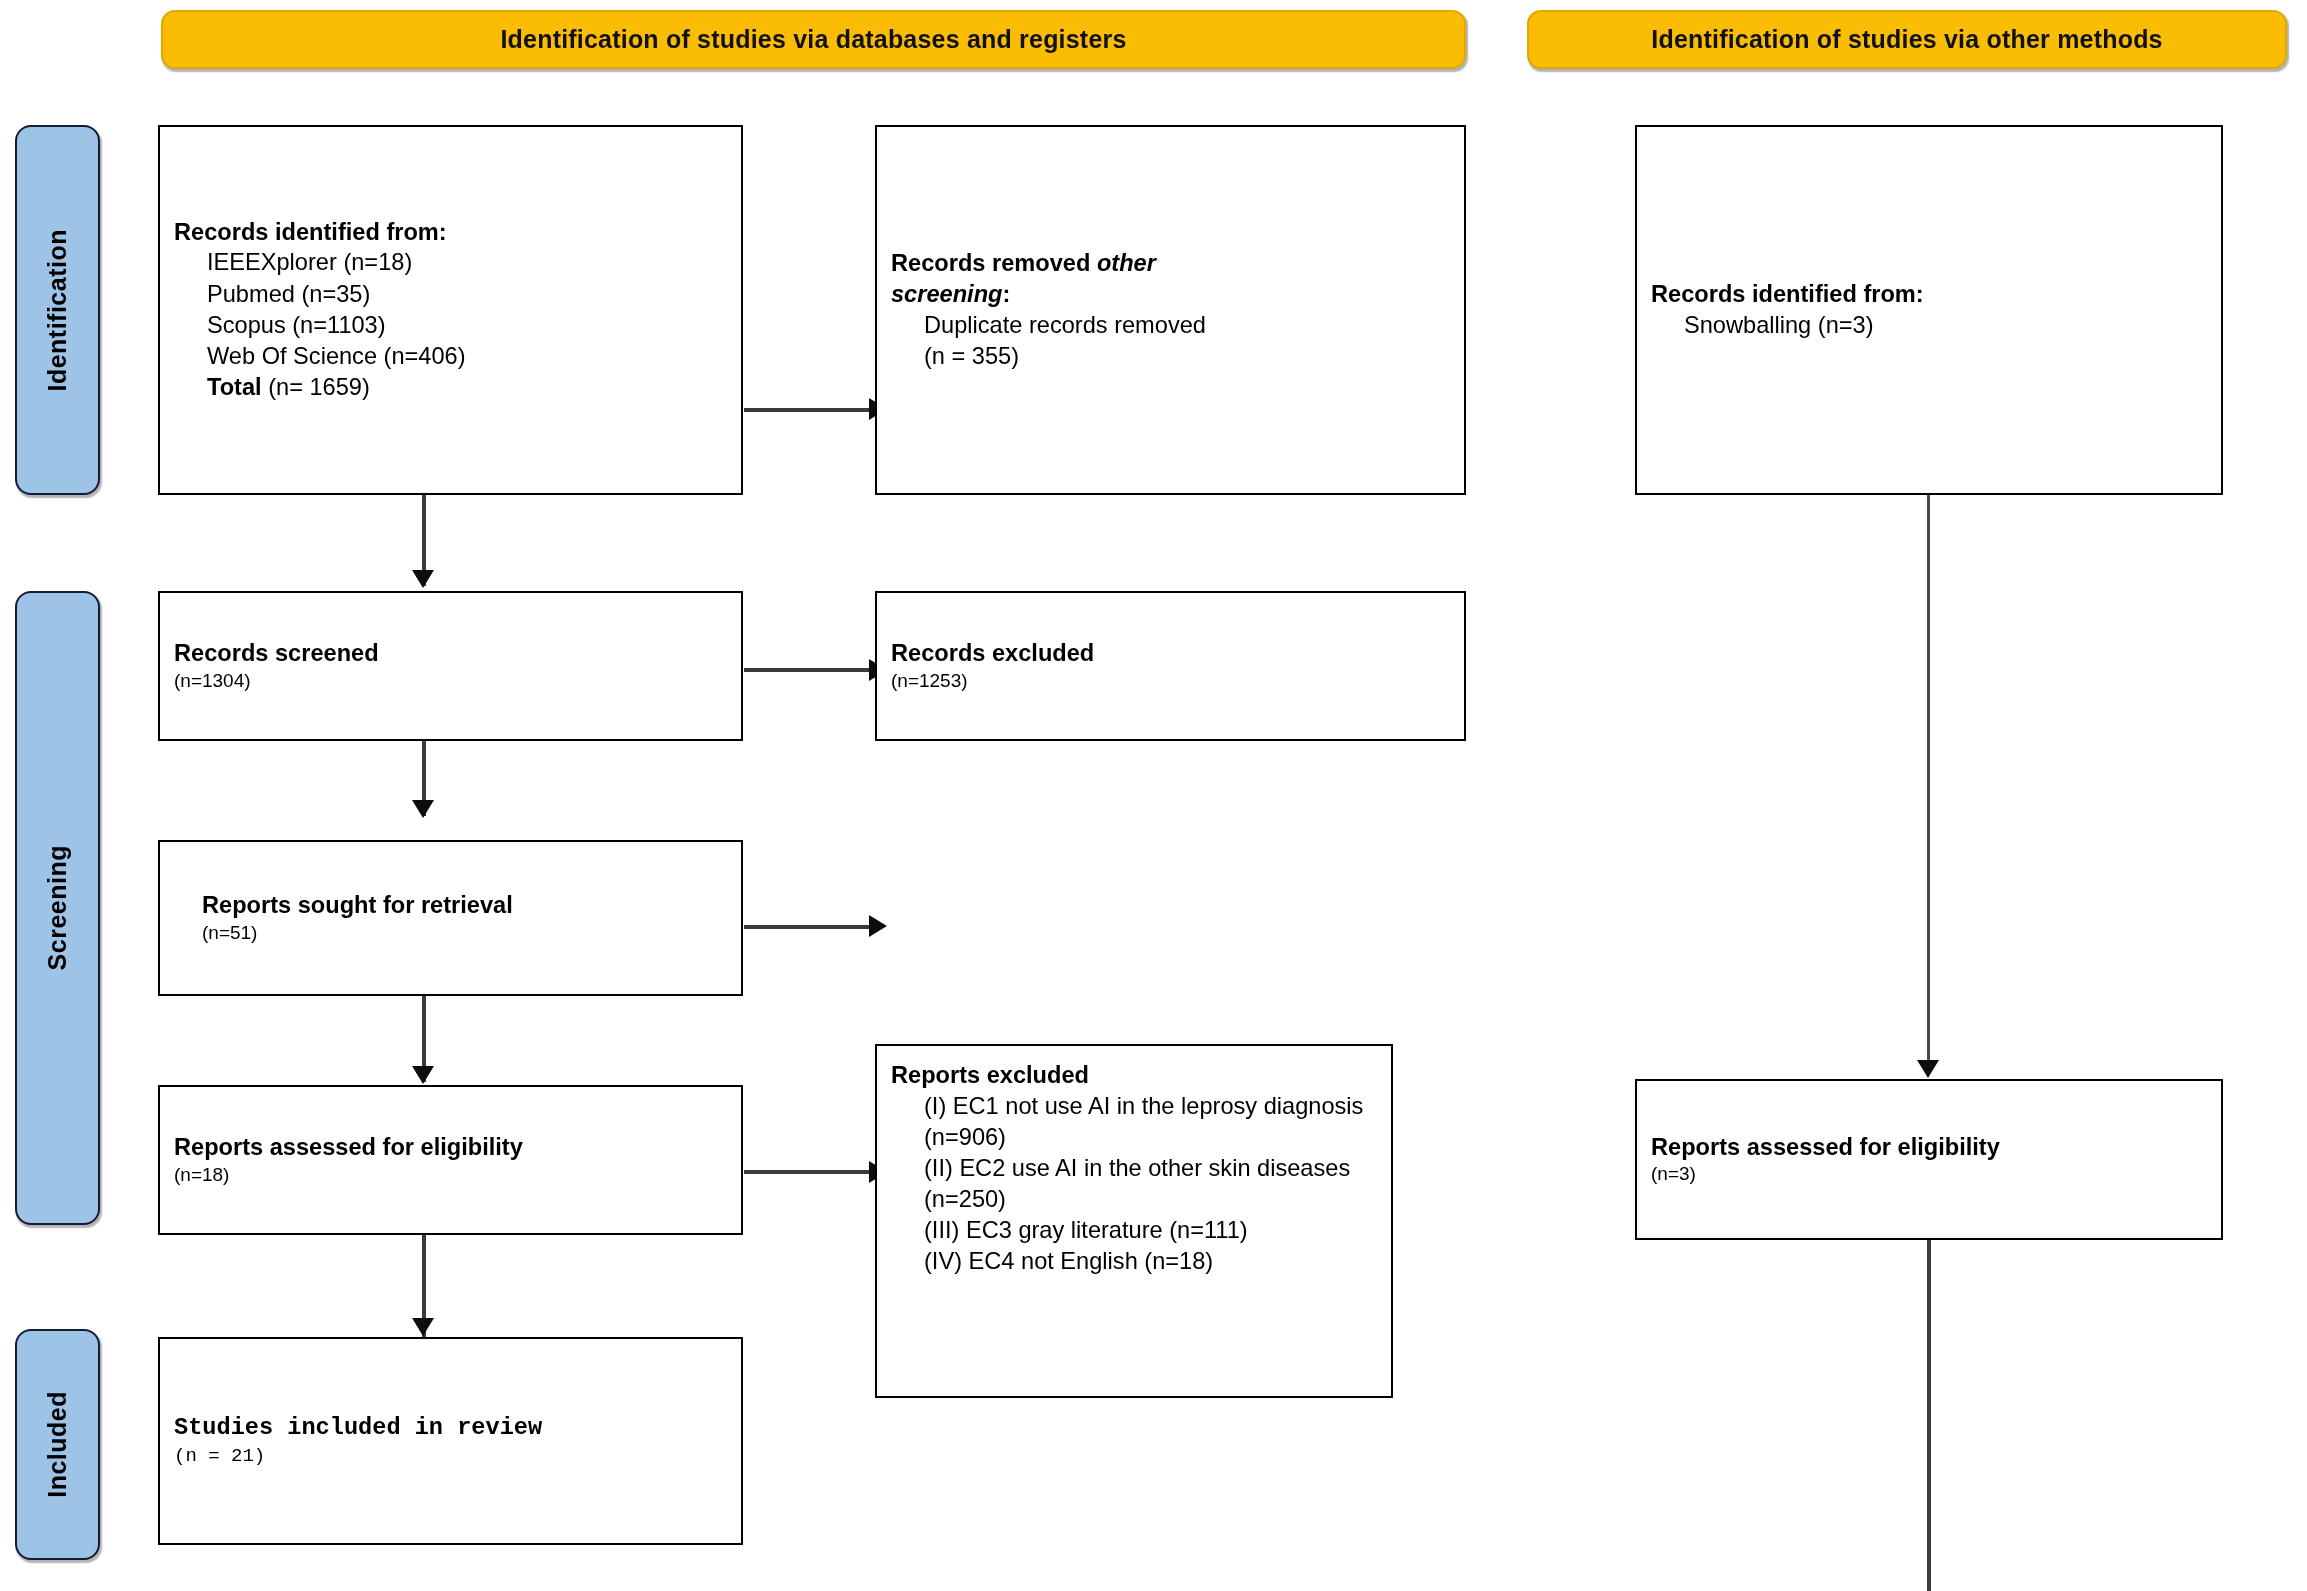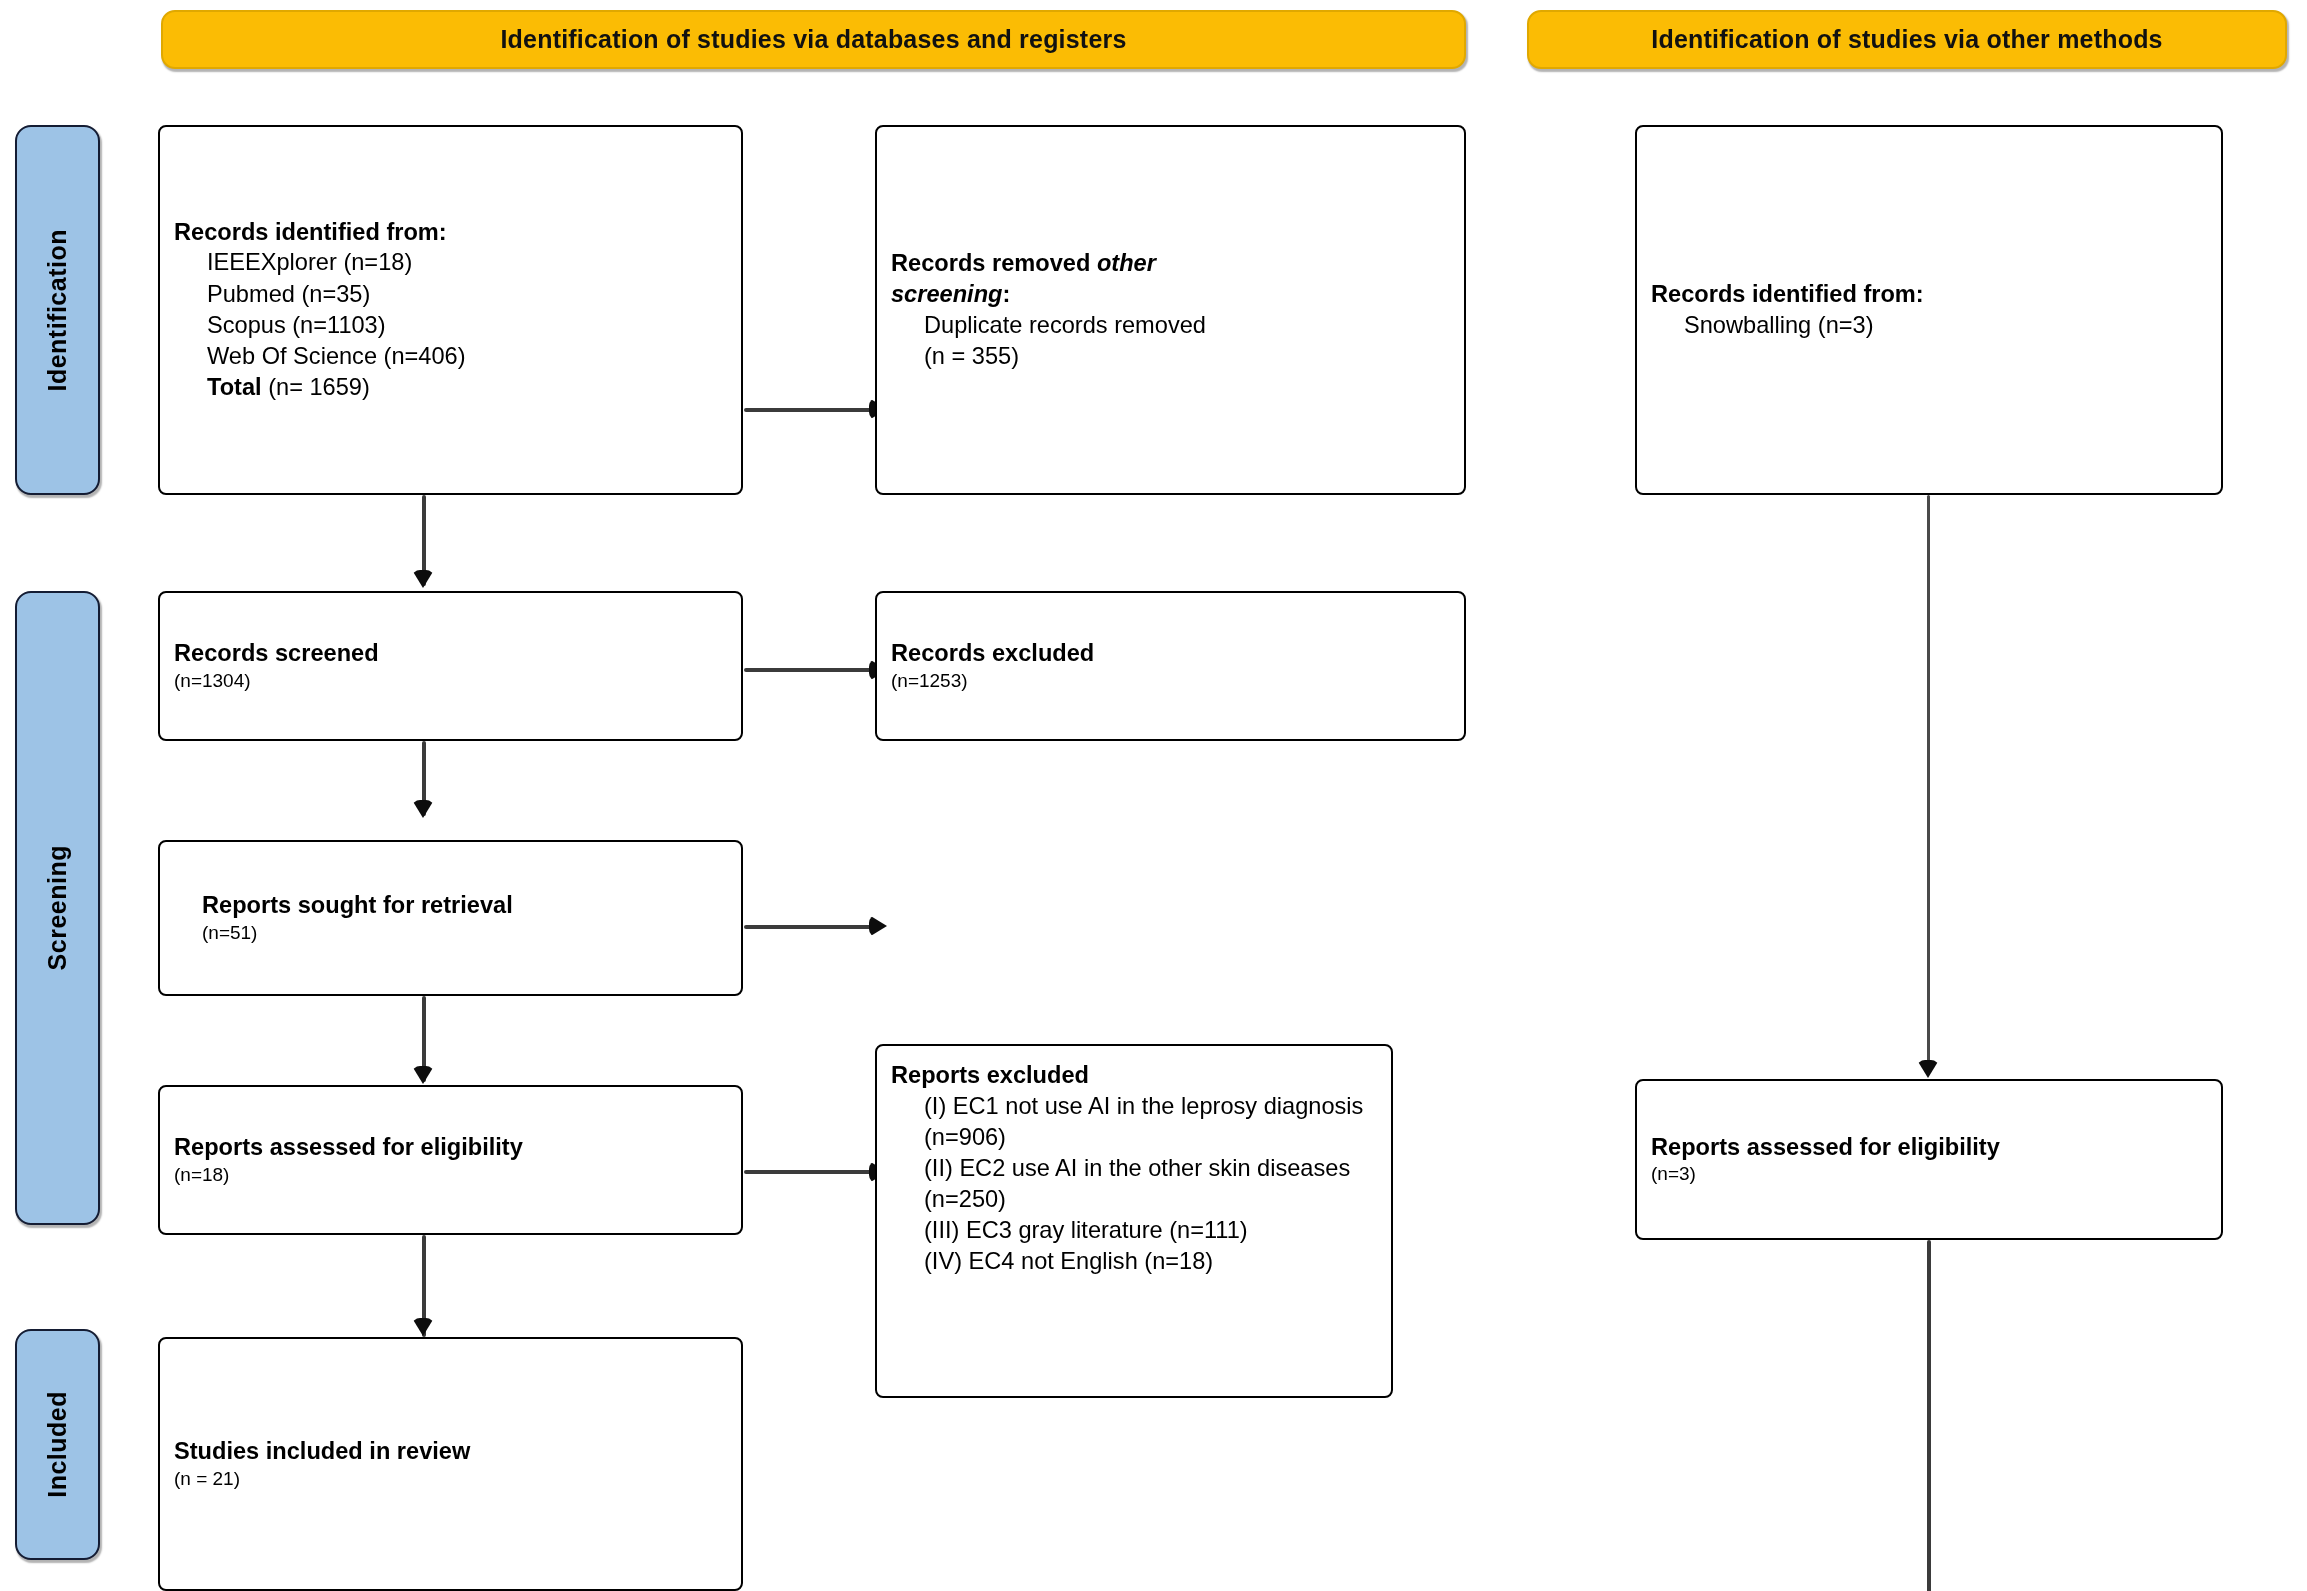--- a/index.html
+++ b/index.html
@@ -10,21 +10,21 @@
   }
   #stage{
     position:relative;
     width:2307px;
     height:1592px;
     background:#ffffff;
     overflow:hidden;
   }
 
   
-  .abs{position:absolute;box-sizing:border-box;border-radius:8px;}
+  .abs{position:absolute;box-sizing:border-box;}
 
   
   .phase-header{
     background:#FBBC04;
     border:2.1px solid #E0A800;
     border-radius:14px;
     display:flex;
     align-items:center;
     justify-content:center;
     font-weight:bold;
@@ -206,21 +206,21 @@
   </div>
 
   <div class="abs node" style="left:1635px;top:1079px;width:588px;height:161px;">
     <div class="title">Reports assessed for eligibility</div>
     <div class="sub">(n=3)</div>
   </div>
 
   <div class="abs vline" style="left:422px;top:1235px;height:102px;"></div>
   <div class="abs arrow-down" style="left:412px;top:1318px;"></div>
 
-  <div class="abs node" style="left:158px;top:1337px;width:585px;height:254px;">
+  <div class="abs node" style="left:158px;top:1337px;width:585px;height:208px;font-family:Liberation Mono, monospace;">
     <div class="title">Studies included in review</div>
     <div class="sub">(n = 21)</div>
   </div>
 
   <div class="abs vline" style="left:1927px;top:1240px;height:370px;"></div>
 
 </div>
 
 
 </body></html>

